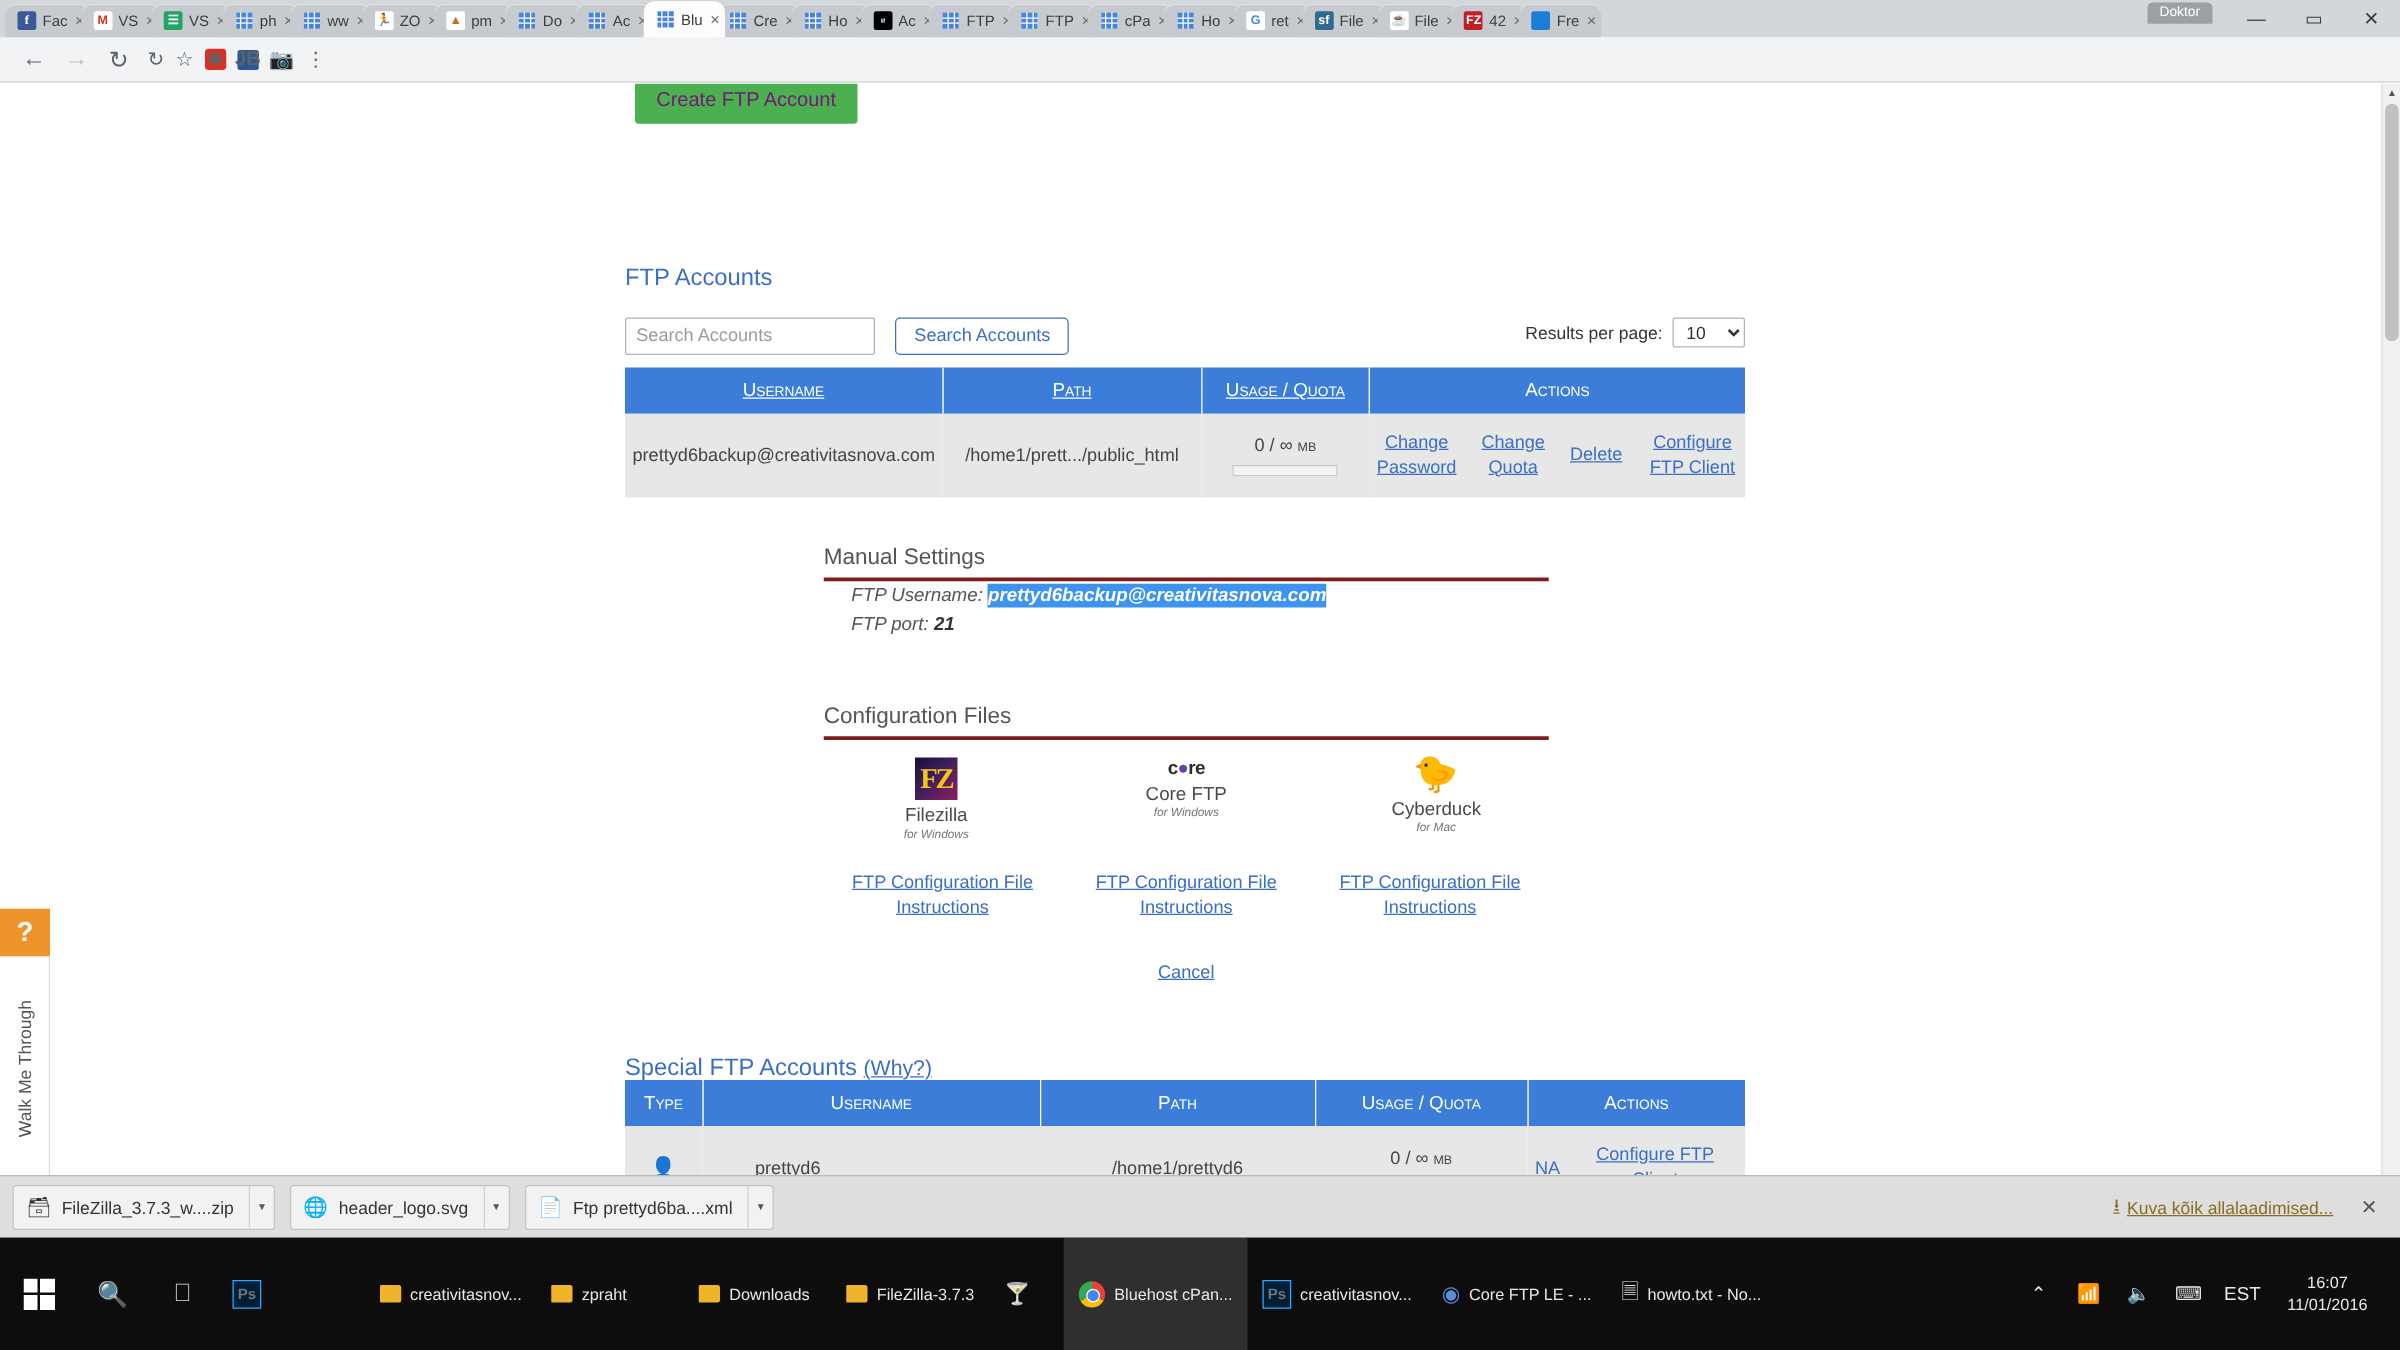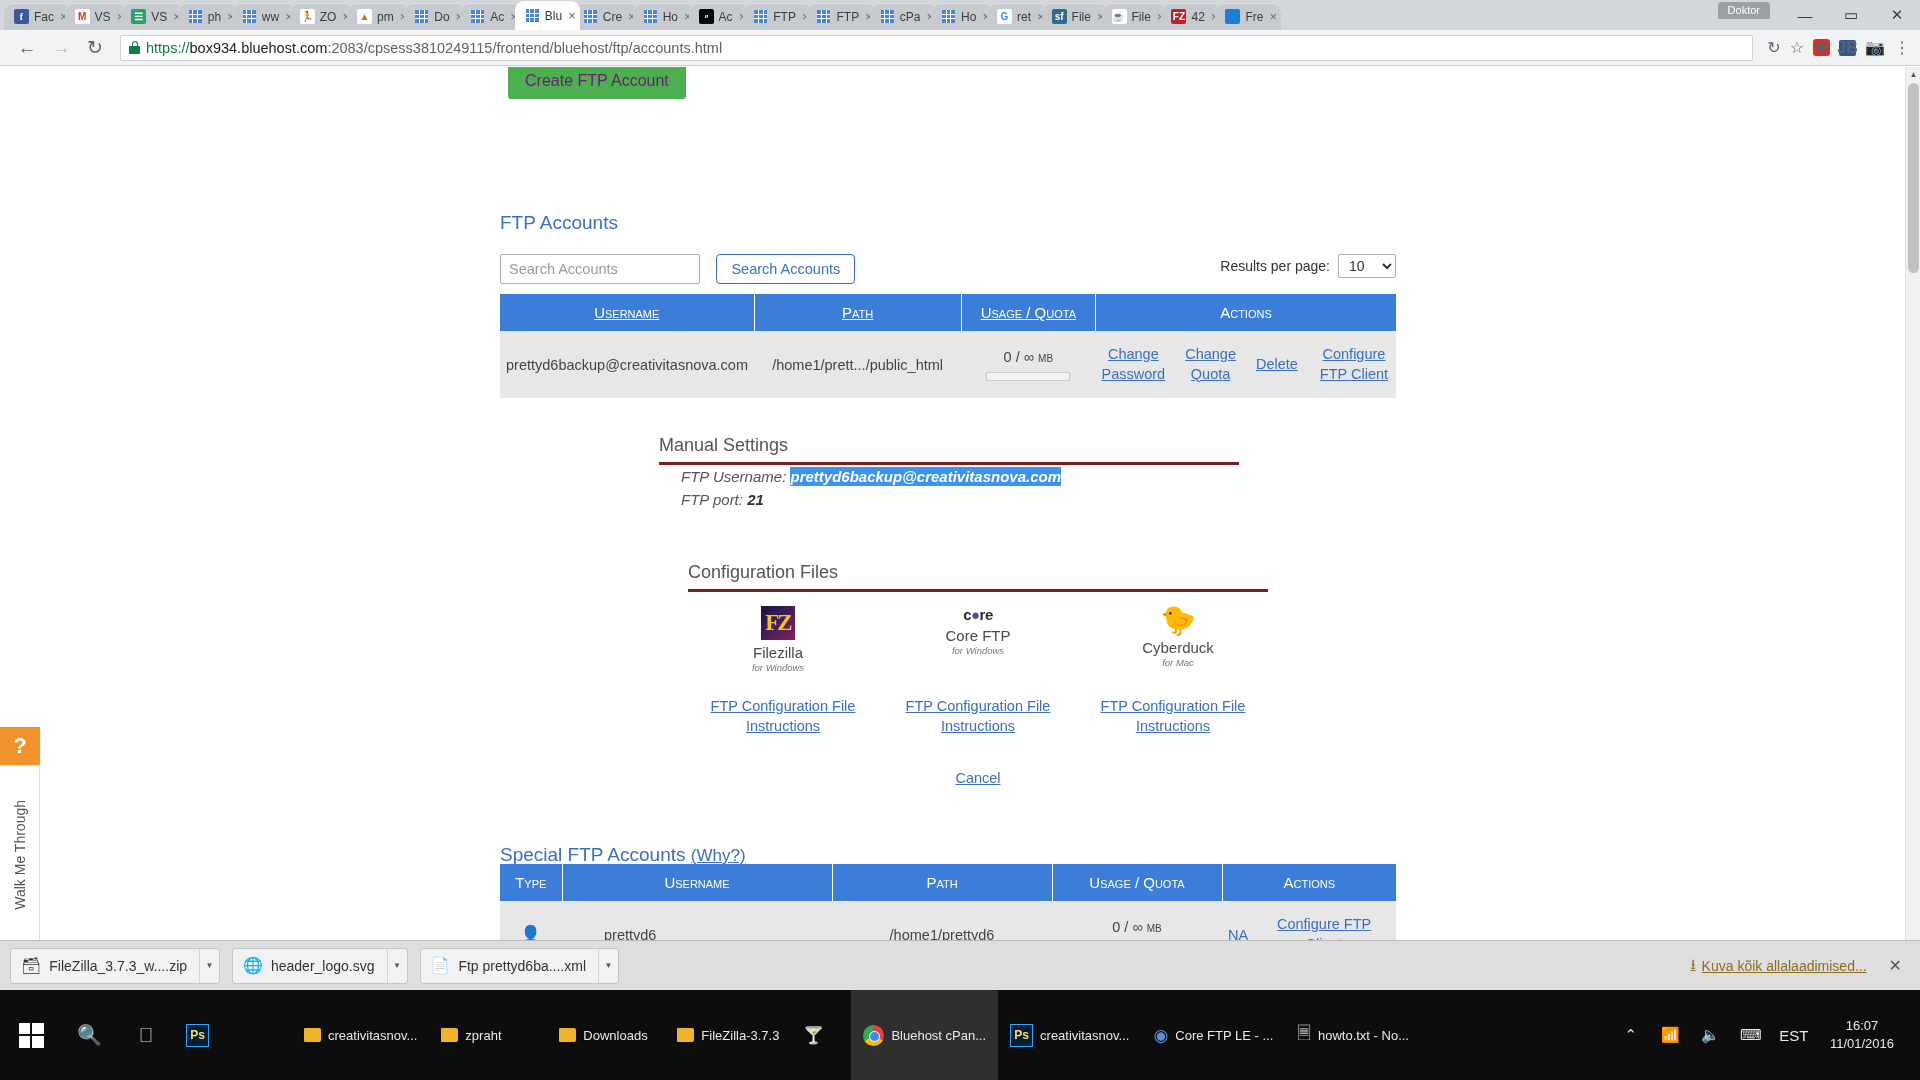--- a/index.html
+++ b/index.html
@@ -216,21 +216,21 @@
   
   .panel { position:absolute; left:659px; top:368px; width:580px; }
   .panel-head {
     font-size:18px; color:#555; padding-bottom:6px;
     border-bottom:3px solid #7f1d1d; margin-bottom:0;
   }
   .panel-body { padding-left:22px; font-size:15px; color:#555; line-height:1.55;font-style:italic; }
   .panel-body b { color:#333; }
   .sel-hl { background:#3d93f0; color:#fff; font-weight:bold; padding:1px 0; }
 
-  .cfg-wrap { position:absolute; left:688px; top:495px; width:580px; }
+  .cfg-wrap { position:absolute; left:659px; top:495px; width:580px; }
   .cfg-grid { display:flex; justify-content:space-between; margin-top:14px; }
   .cfg-item { width:180px; text-align:center; }
   .cfg-name { font-size:15px; color:#4a4a4a; margin-top:4px; }
   .cfg-sub { font-size:9.5px; color:#777; font-style:italic; margin-top:1px; }
   .cfg-links { display:flex; justify-content:space-between; margin-top:24px; }
   .cfg-link { width:190px; text-align:center; font-size:14.5px; line-height:1.35; }
   .cancel-row { text-align:center; margin-top:34px; font-size:14.5px; }
 
   
   .fz-logo {
@@ -308,21 +308,21 @@
     width:17px; height:14px; background:#f0b429; border-radius:1px 2px 2px 1px; flex:0 0 17px;
   }
   .tb-right {
     margin-left:auto; display:flex; align-items:center; height:90px;
     color:#e9e9e9; font-size:13px; gap:2px; padding-right:14px;
   }
   .tb-right .ti { width:38px; display:flex; align-items:center; justify-content:center; font-size:15px; }
   .clock { text-align:center; line-height:1.35; padding:0 12px; font-size:13px; }
   .ps-ico {
     width:23px;height:23px;border:1.5px solid #31a8ff;background:#001e36;
-    color:#fde047;font-size:12px;font-weight:bold;
+    color:#737373;font-size:12px;font-weight:bold;
     display:flex;align-items:center;justify-content:center;
   }
   .chrome-ball {
     width:21px;height:21px;border-radius:50%;
     background:conic-gradient(#ea4335 0 33%, #fbbc05 33% 66%, #34a853 66% 100%);
     position:relative;flex:0 0 21px;
   }
   .chrome-ball::after{content:"";position:absolute;top:6px;left:6px;width:9px;height:9px;border-radius:50%;background:#4285f4;border:1.5px solid #fff;}
 </style>
 </head>
@@ -579,29 +579,20 @@
       <div class="wb">—</div>
       <div class="wb">▭</div>
       <div class="wb close">✕</div>
     </div>
   </div>
 
   <div class="omnibar">
     <div class="navbtn">←</div>
     <div class="navbtn dim">→</div>
     <div class="navbtn">↻</div>
-    <div class="urlbox">
-      <span class="lock">
-          <span class="shackle"></span>
-          <span class="body"></span>
-        </span>
-      <span class="url-scheme">https://</span>
-        <span class="url-host">box934.bluehost.com</span>
-        <span class="url-rest">:2083/cpsess3810249115/frontend/bluehost/ftp/accounts.html</span>
-    </div>
     <div class="omni-icons">
       <span>↻</span>
       <span>☆</span>
       <span class="ext-red">✱</span>
       <span class="ext-blue">JB</span>
       <span>📷</span>
       <span>⋮</span>
     </div>
   </div>
 

